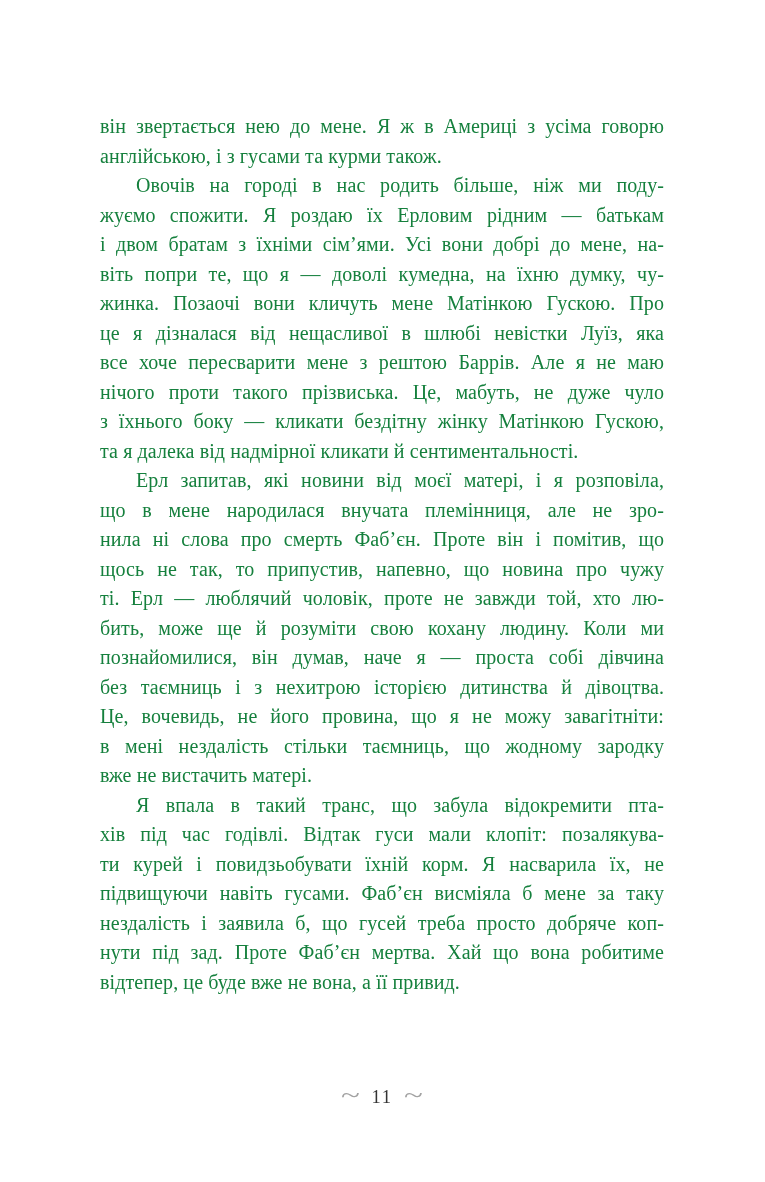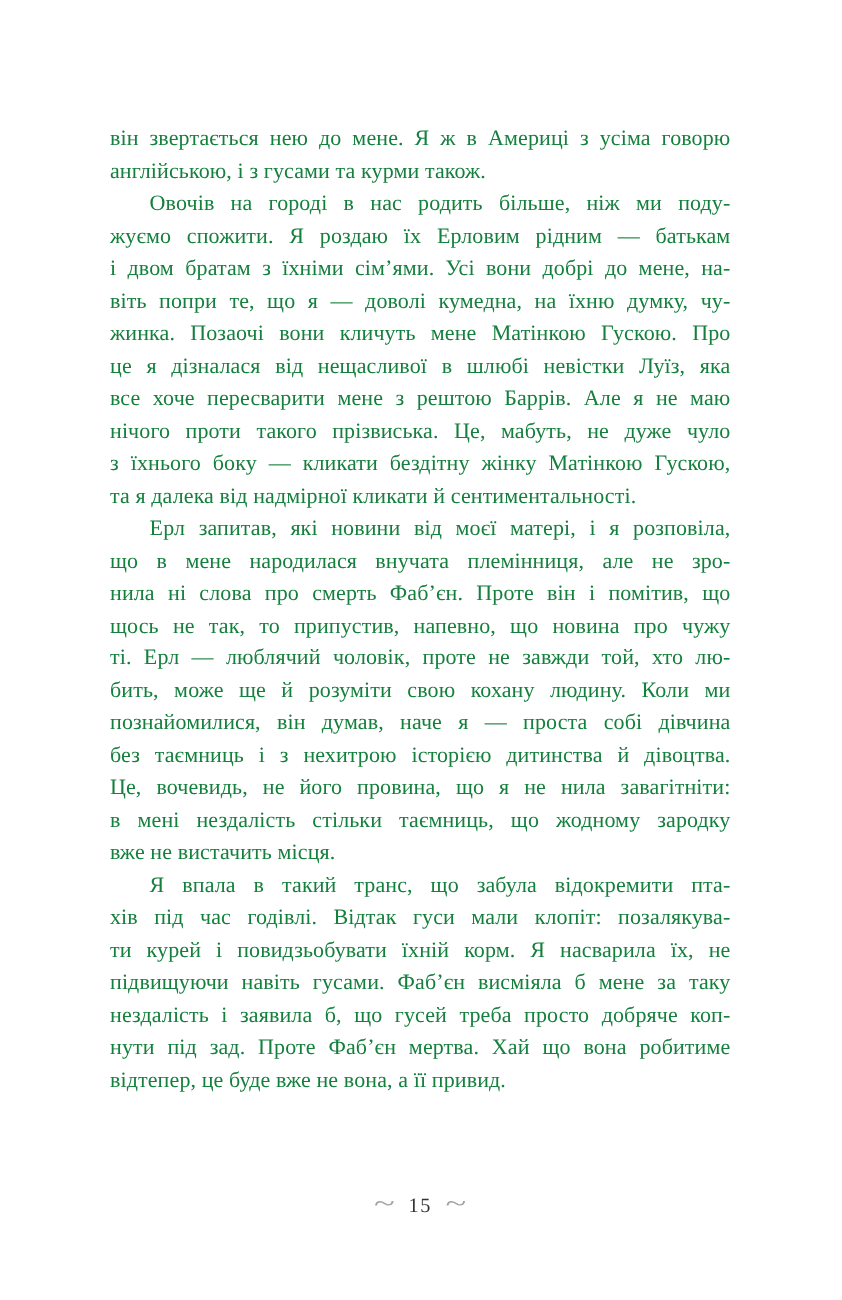--- a/index.html
+++ b/index.html
@@ -89,33 +89,33 @@
       </div>
       <div class="paragraph">
         <div class="line para-first">Ерл запитав, які новини від моєї матері, і я розповіла,</div>
         <div class="line">що в мене народилася внучата племінниця, але не зро-</div>
         <div class="line">нила ні слова про смерть Фаб’єн. Проте він і помітив, що</div>
         <div class="line">щось не так, то припустив, напевно, що новина про чужу</div>
         <div class="line">ті. Ерл — люблячий чоловік, проте не завжди той, хто лю-</div>
         <div class="line">бить, може ще й розуміти свою кохану людину. Коли ми</div>
         <div class="line">познайомилися, він думав, наче я — проста собі дівчина</div>
         <div class="line">без таємниць і з нехитрою історією дитинства й дівоцтва.</div>
-        <div class="line">Це, вочевидь, не його провина, що я не нила завагітніти:</div>
+        <div class="line">Це, вочевидь, не його провина, що я не можу завагітніти:</div>
         <div class="line">в мені нездалість стільки таємниць, що жодному зародку</div>
-        <div class="line para-last">вже не вистачить місця.</div>
+        <div class="line para-last">вже не вистачить матері.</div>
       </div>
       <div class="paragraph">
         <div class="line para-first">Я впала в такий транс, що забула відокремити пта-</div>
         <div class="line">хів під час годівлі. Відтак гуси мали клопіт: позалякува-</div>
         <div class="line">ти курей і повидзьобувати їхній корм. Я насварила їх, не</div>
         <div class="line">підвищуючи навіть гусами. Фаб’єн висміяла б мене за таку</div>
         <div class="line">нездалість і заявила б, що гусей треба просто добряче коп-</div>
         <div class="line">нути під зад. Проте Фаб’єн мертва. Хай що вона робитиме</div>
         <div class="line para-last">відтепер, це буде вже не вона, а її привид.</div>
       </div>
     </section>
 
   <footer class="page-footer">
     <span class="ornament">~</span>
-    <span class="page-number">15</span>
+    <span class="page-number">11</span>
     <span class="ornament">~</span>
   </footer>
 </main>
 
 </body></html>

